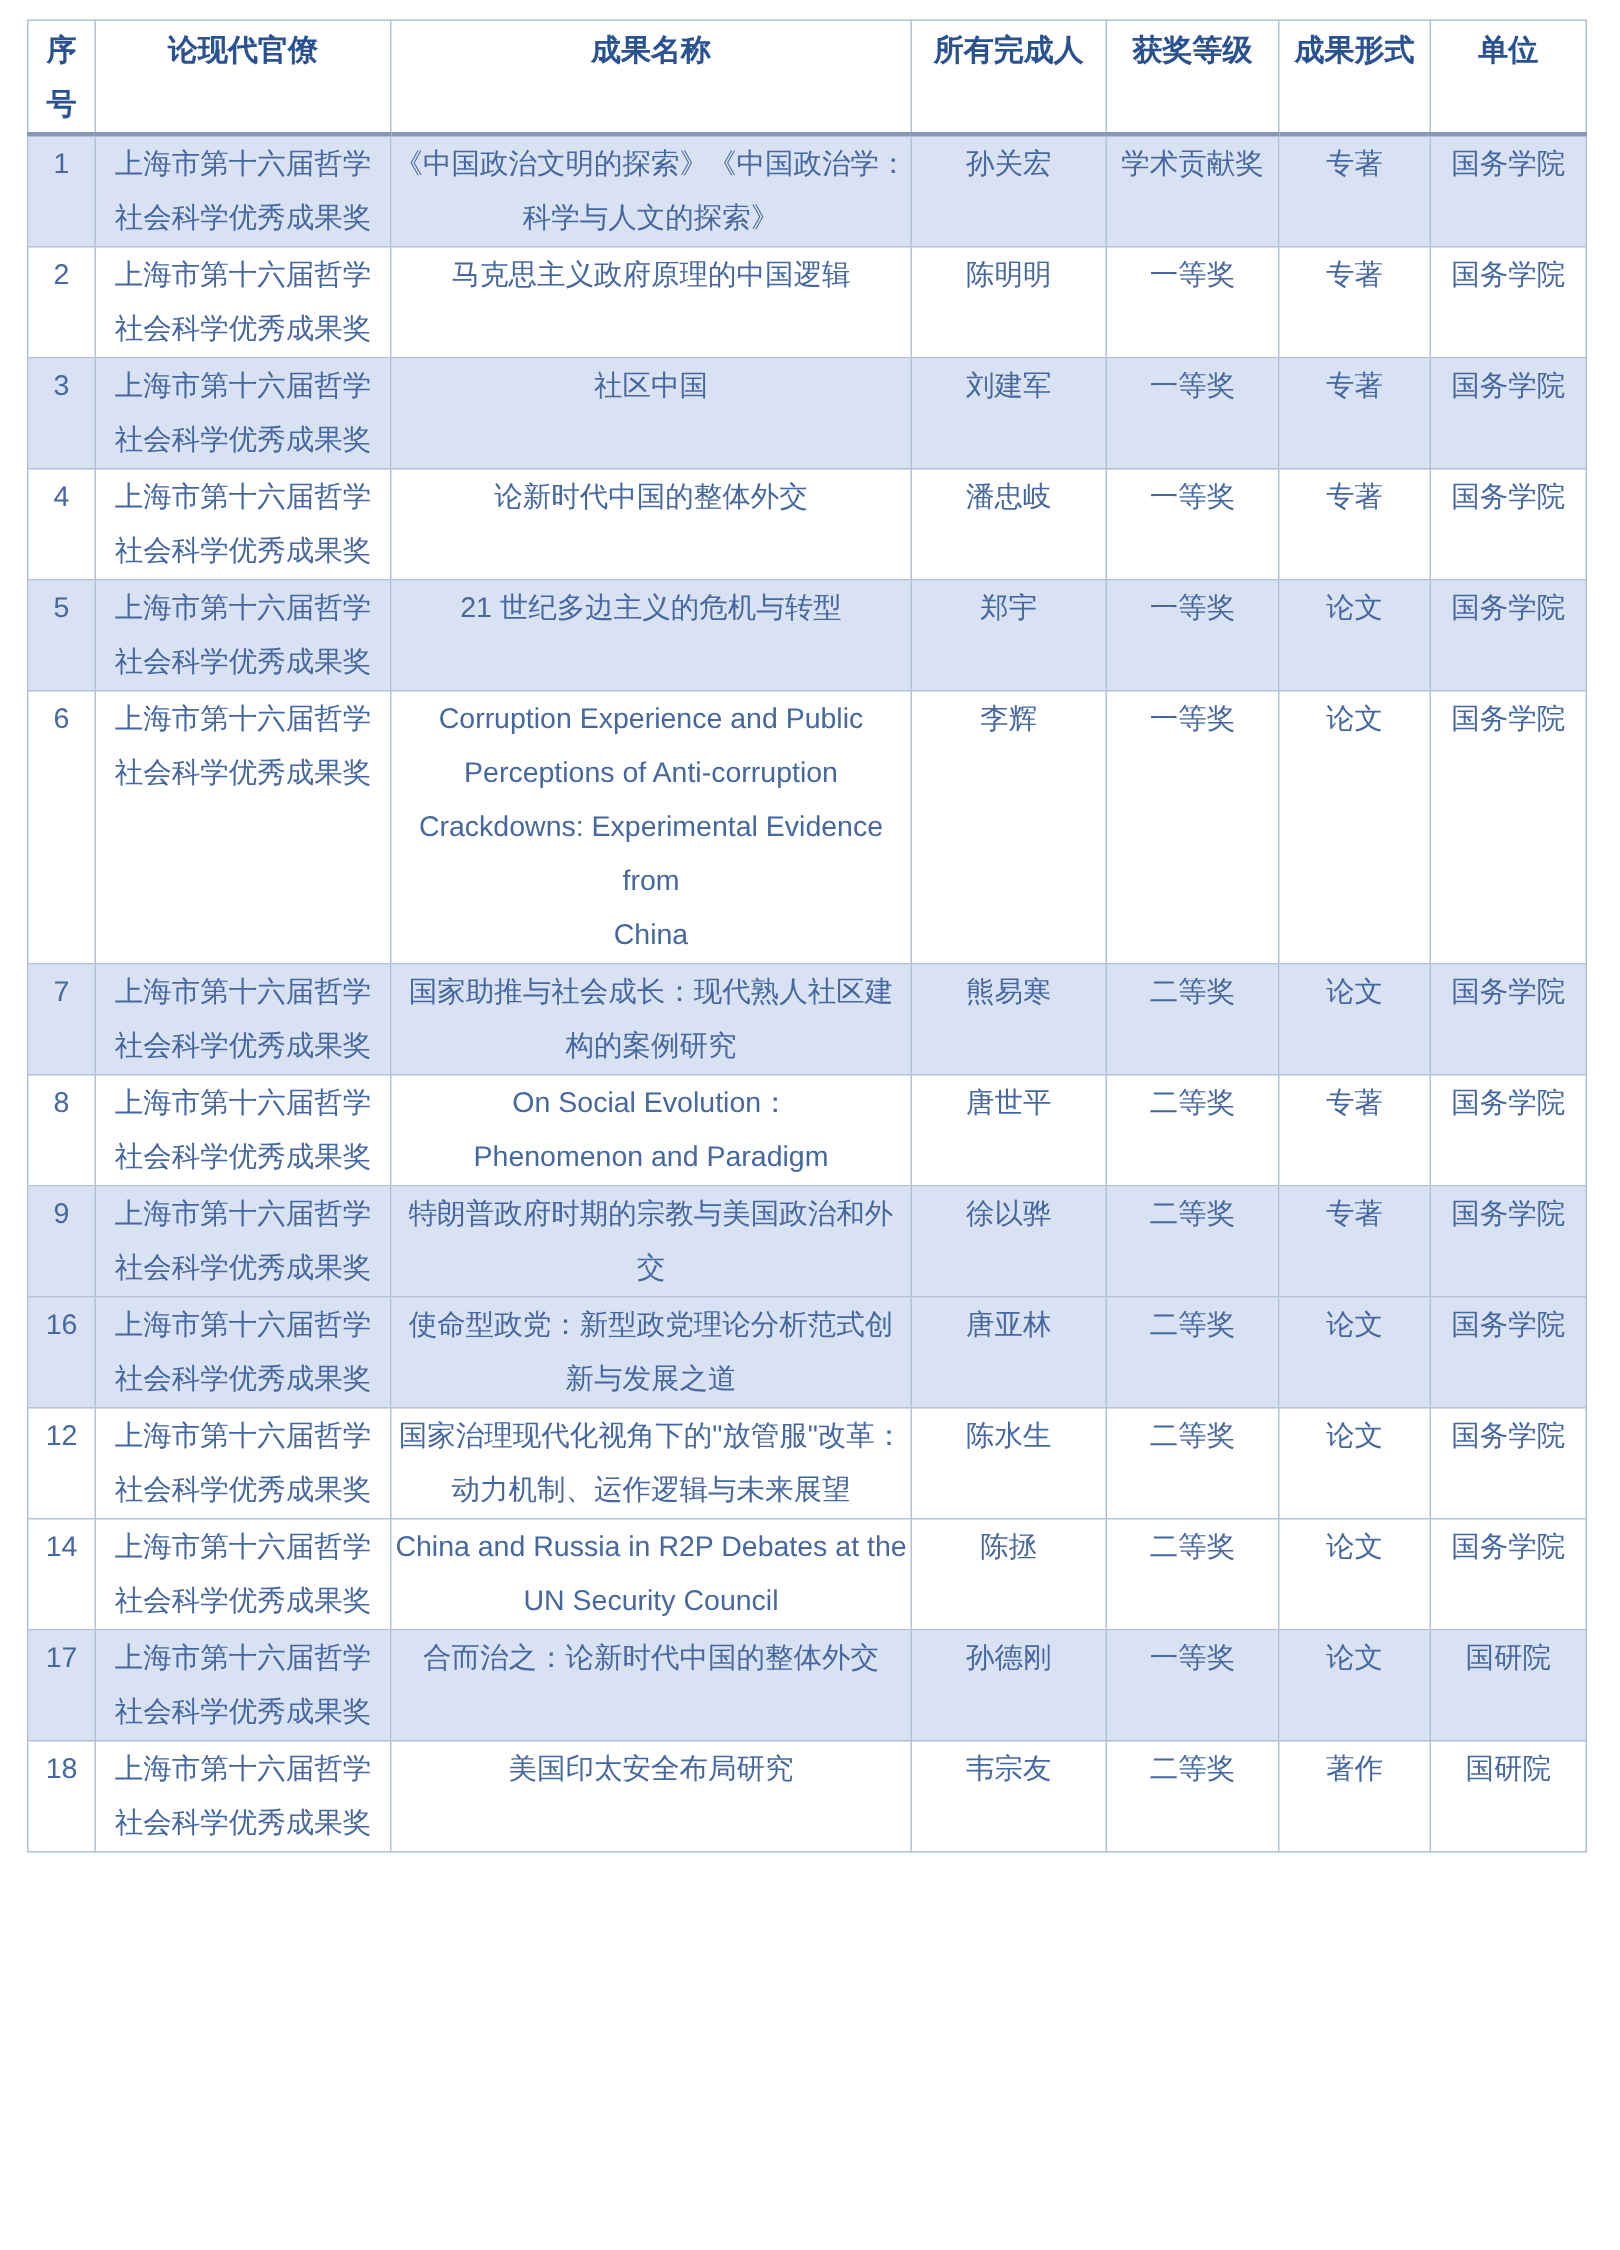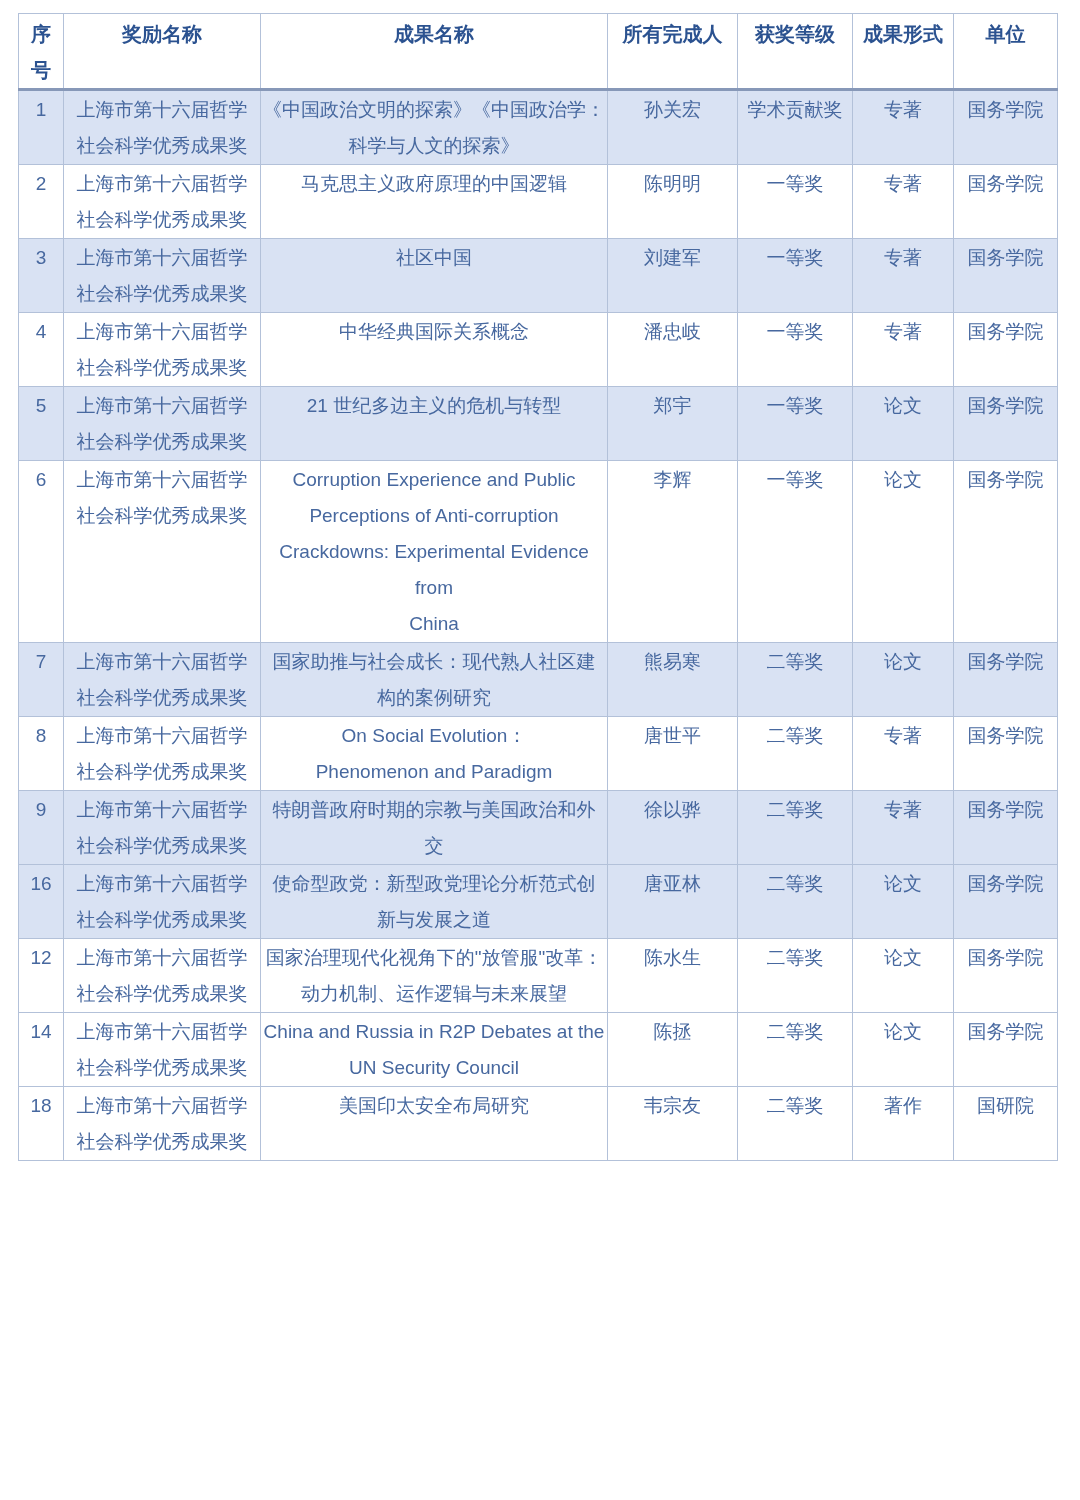--- a/index.html
+++ b/index.html
@@ -68,21 +68,21 @@
         <col class="c-award">
         <col class="c-work">
       <col class="c-authors">
         <col class="c-level">
         <col class="c-form">
         <col class="c-unit">
     </colgroup>
     <thead>
       <tr>
         <th>序号</th>
-        <th>奖励名称</th>
+        <th>论现代官僚</th>
         <th>成果名称</th>
         <th>所有完成人</th>
         <th>获奖等级</th>
         <th>成果形式</th>
         <th>单位</th>
       </tr>
     </thead>
     <tbody>
         <tr class="shaded">
           <td>1</td>
@@ -112,21 +112,21 @@
           <td>社区中国</td>
           <td>刘建军</td>
           <td>一等奖</td>
           <td>专著</td>
           <td>国务学院</td>
         </tr>
         <tr>
           <td>4</td>
           <td>上海市第十六届哲学
 社会科学优秀成果奖</td>
-          <td>中华经典国际关系概念</td>
+          <td>论新时代中国的整体外交</td>
           <td>潘忠岐</td>
           <td>一等奖</td>
           <td>专著</td>
           <td>国务学院</td>
         </tr>
         <tr class="shaded">
           <td>5</td>
           <td>上海市第十六届哲学
 社会科学优秀成果奖</td>
           <td>21 世纪多边主义的危机与转型</td>
@@ -207,20 +207,30 @@
           <td>14</td>
           <td>上海市第十六届哲学
 社会科学优秀成果奖</td>
           <td>China and Russia in R2P Debates at the
 UN Security Council</td>
           <td>陈拯</td>
           <td>二等奖</td>
           <td>论文</td>
           <td>国务学院</td>
         </tr>
+        <tr class="shaded">
+          <td>17</td>
+          <td>上海市第十六届哲学
+社会科学优秀成果奖</td>
+          <td>合而治之：论新时代中国的整体外交</td>
+          <td>孙德刚</td>
+          <td>一等奖</td>
+          <td>论文</td>
+          <td>国研院</td>
+        </tr>
         <tr>
           <td>18</td>
           <td>上海市第十六届哲学
 社会科学优秀成果奖</td>
           <td>美国印太安全布局研究</td>
           <td>韦宗友</td>
           <td>二等奖</td>
           <td>著作</td>
           <td>国研院</td>
         </tr>

